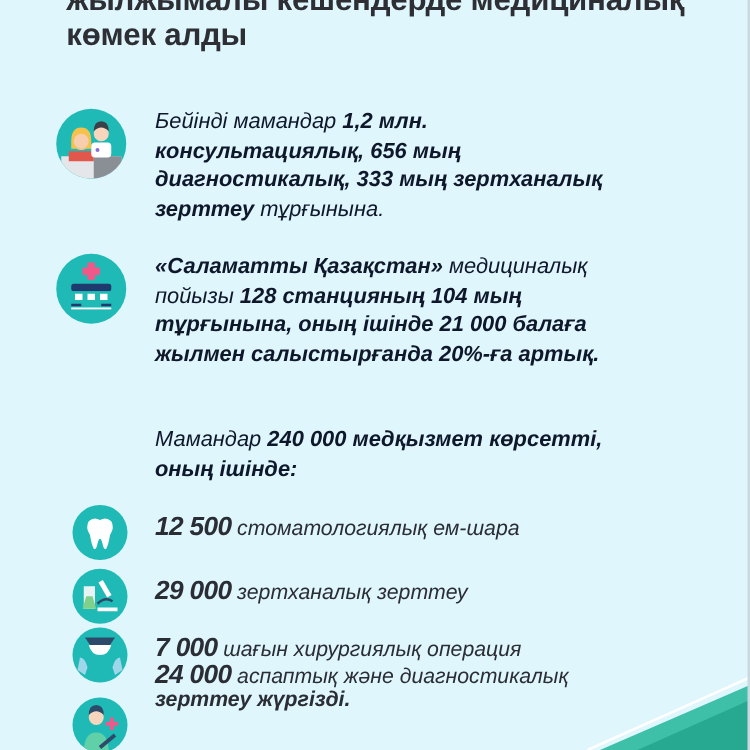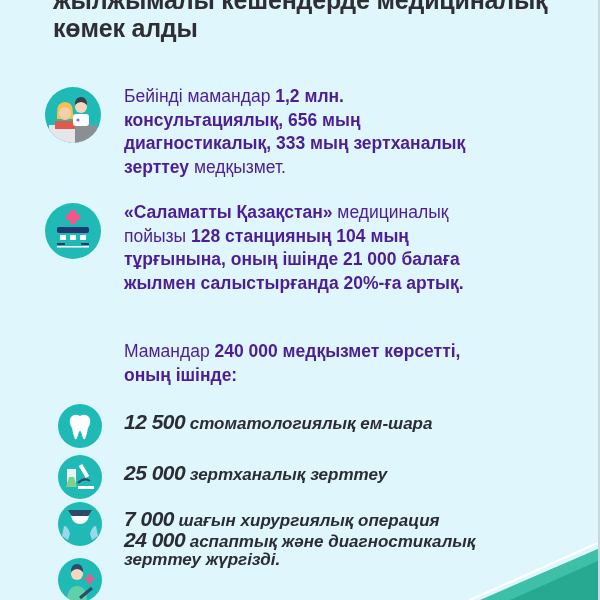--- a/index.html
+++ b/index.html
@@ -19,31 +19,32 @@
     .title .line { display: block; white-space: nowrap; }
     .right-edge { position: absolute; right: 0; top: 0; bottom: 0; width: 2px; background: #c9d9df; }
 
     .icon-circle {
       position: absolute; border-radius: 50%; background: #1fbab5; overflow: hidden;
     }
     .icon-circle svg { position: absolute; inset: 0; width: 100%; height: 100%; }
 
     .block {
       position: absolute; left: 124px;
-      font-size: 17.5px; line-height: 23.5px; color: #4c1d95;
+      font-size: 17.5px; line-height: 23.5px; color: #0f172a;
+      font-style: italic;
     }
     .block b { font-weight: 700; }
     .block .ln { display: block; white-space: nowrap; }
 
     .stat {
       position: absolute; left: 124px; white-space: nowrap;
       font-style: italic; color: #2a2d33;
     }
     .stat .num { font-weight: 700; font-size: 21px; letter-spacing: -0.5px; }
-    .stat .txt { font-weight: 700; font-size: 17px; }
+    .stat .txt { font-weight: 400; font-size: 17px; }
     .stat .ln2 { display: block; font-weight: 700; font-size: 17px; margin-top: -2px; }
 
     .corner { position: absolute; right: 0; bottom: 0; width: 160px; height: 70px; }
   </style>
 </head>
 <body>
 
 <div class="page">
 
   <div class="title">
@@ -62,21 +63,21 @@
       <circle cx="36" cy="20" r="6" fill="#f8d6bd"></circle>
       <path d="M30 18 q0 -8 6 -8 q6 0 6 8 q-3 -3 -6 -3 q-3 0 -6 3z" fill="#3b3f47"></path>
       <rect x="28" y="27" width="16" height="12" rx="3" fill="#ffffff"></rect>
       <circle cx="33" cy="33" r="1.6" fill="#8a6ed6"></circle>
     </svg>
   </div>
   <div class="block" style="top:85px;">
     <span class="ln"><span>Бейінді мамандар </span><b>1,2 млн.</b></span>
     <span class="ln"><b>консультациялық, 656 мың</b></span>
     <span class="ln"><b>диагностикалық, 333 мың зертханалық</b></span>
-    <span class="ln"><b>зерттеу</b><span> медқызмет.</span></span>
+    <span class="ln"><b>зерттеу</b><span> тұрғынына.</span></span>
   </div>
 
   <div class="icon-circle" style="left:45px; top:203px; width:56px; height:56px;">
     <svg viewBox="0 0 56 56">
       <rect x="25" y="7" width="6" height="14" fill="#f0588a"></rect>
       <rect x="21" y="11" width="14" height="6" fill="#f0588a"></rect>
       <rect x="12" y="24" width="32" height="6" rx="2" fill="#1e3a6e"></rect>
       <rect x="12" y="30" width="32" height="10" fill="#1fbab5"></rect>
       <rect x="15" y="32" width="6" height="5" fill="#ffffff"></rect>
       <rect x="25" y="32" width="6" height="5" fill="#ffffff"></rect>
@@ -111,21 +112,21 @@
   <div class="icon-circle" style="left:58px; top:455px; width:44px; height:44px;">
     <svg viewBox="0 0 44 44">
       <rect x="9" y="14" width="9" height="18" fill="#e8f4f4"></rect>
       <path d="M11 22 l5 0 l3 10 l-11 0z" fill="#7fd08a"></path>
       <rect x="24" y="9" width="4" height="14" transform="rotate(-30 26 16)" fill="#ffffff"></rect>
       <path d="M20 28 q6 -6 12 -2" stroke="#2e4a6b" stroke-width="2" fill="none"></path>
       <rect x="20" y="31" width="16" height="3" fill="#ffffff"></rect>
     </svg>
   </div>
   <div class="stat" style="top:461px;">
-    <span class="num">25 000</span>
+    <span class="num">29 000</span>
     <span class="txt">зертханалық зерттеу</span>
   </div>
 
   <div class="icon-circle" style="left:58px; top:502px; width:44px; height:44px;">
     <svg viewBox="0 0 44 44">
       <path d="M10 8 l24 0 l-4 6 l-16 0z" fill="#2e4a6b"></path>
       <path d="M13 14 l18 0 q-2 8 -9 8 q-7 0 -9 -8z" fill="#ffffff"></path>
       <path d="M6 24 q4 0 6 8 l-2 6 l-6 -4z" fill="#9fd7ea"></path>
       <path d="M38 24 q-4 0 -6 8 l2 6 l6 -4z" fill="#9fd7ea"></path>
     </svg>

